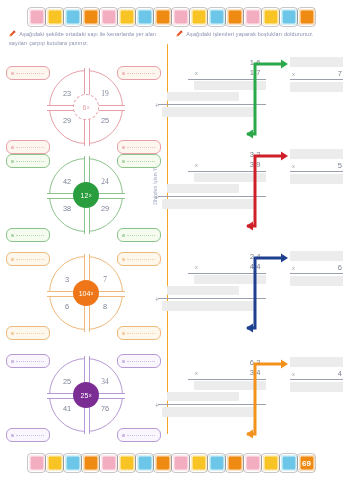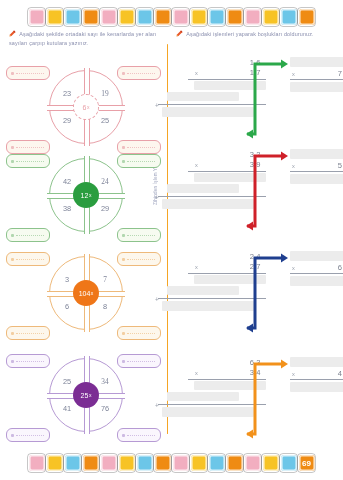--- a/index.html
+++ b/index.html
@@ -329,21 +329,21 @@
         </div>
         <svg class="arrow" viewBox="0 0 168 104">
           <path d="M72 76 L80 76 L80 6 L108 6" fill="none" stroke="#cf2029" stroke-width="3"></path>
           <path d="M106 1.5 L113 6 L106 10.5 Z" fill="#cf2029"></path>
           <path d="M78 71.5 L71 76 L78 80.5 Z" fill="#cf2029"></path>
         </svg>
       </div>
       <div class="op-block" style="top: 252px;">
         <div class="op-left">
           <div class="num-row n1">24</div>
-          <div class="num-row n2">27</div>
+          <div class="num-row n2">44</div>
           <div class="xsign">x</div>
           <div class="rule1"></div>
           <div class="p1 blank"></div>
           <div class="p2 blank"></div>
           <div class="plus">+</div>
           <div class="rule2"></div>
           <div class="ptotal blank"></div>
         </div>
         <div class="op-right">
           <div class="r-top blank"></div>

